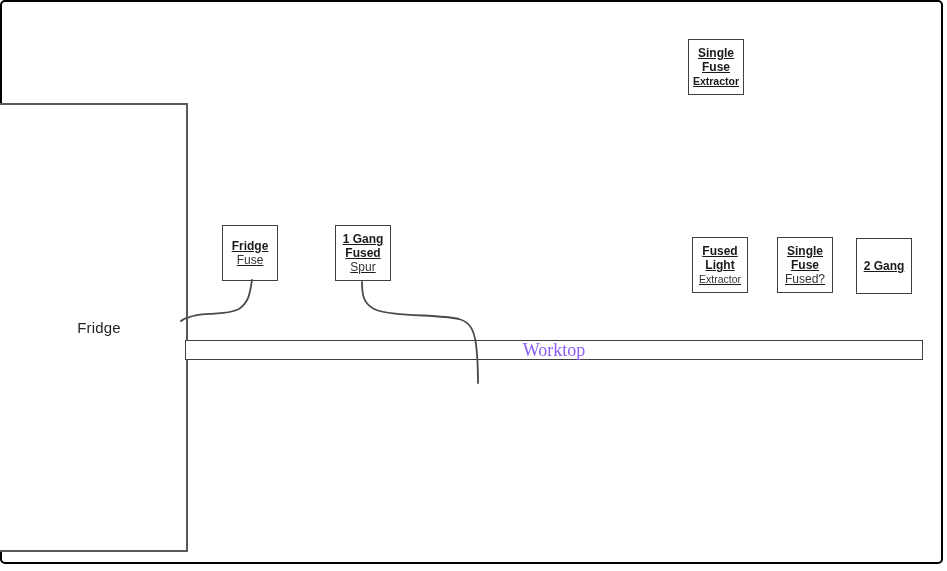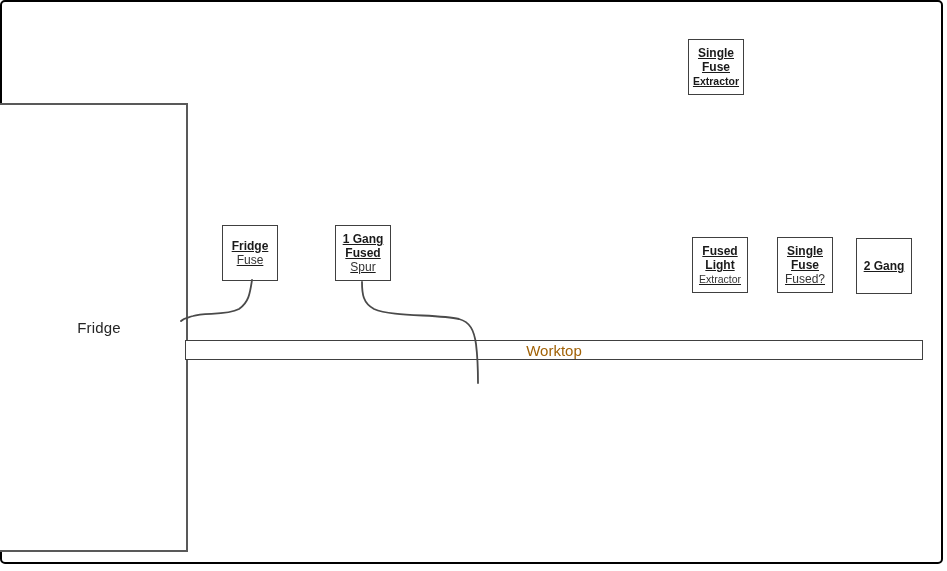--- a/index.html
+++ b/index.html
@@ -51,22 +51,23 @@
     top: 340px;
     width: 736px;
     height: 18px;
     border: 1.5px solid #404040;
     background: #ffffff;
     display: flex;
     align-items: center;
     justify-content: center;
   }
   .worktop .label {
-    font-size: 15px;
-    color: #a16207;
+    font-size: 18px;
+    color: #8b5cf6;
+    font-family: Liberation Serif, serif;
   }
   
   .sbox {
     position: absolute;
     width: 54px;
     height: 54px;
     border: 1.5px solid #404040;
     background: #ffffff;
     display: flex;
     flex-direction: column;

